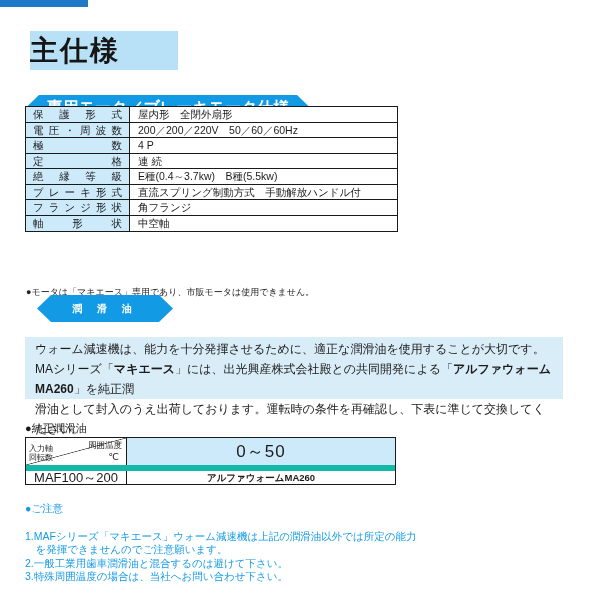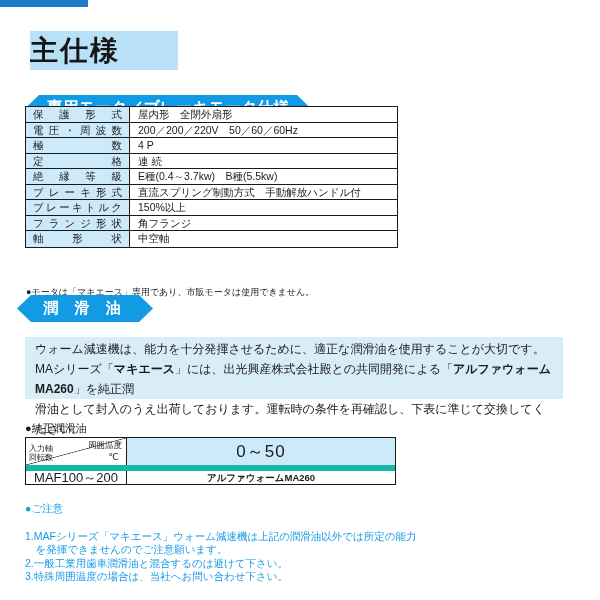--- a/index.html
+++ b/index.html
@@ -13,21 +13,21 @@
     position:absolute; left:30px; top:31px; width:148px; height:39px;
     background:#b8e0f6; font-size:28px; font-weight:bold; line-height:39px;
     padding-left:0; letter-spacing:2px; color:#161616;
   }
   .banner {
     position:absolute; height:27px; background:#129be4; color:#ffffff;
     font-weight:bold; display:flex; align-items:center; justify-content:center;
     clip-path:polygon(14px 0%, calc(100% - 14px) 0%, 100% 50%, calc(100% - 14px) 100%, 14px 100%, 0% 50%);
   }
   .banner-motor { left:25px; top:83px; width:286px; font-size:16px;margin-top:12px; }
-  .banner-lub { left:17px; top:295px; width:136px; font-size:15px; letter-spacing:6px; }
+  .banner-lub { left:37px; top:295px; width:136px; font-size:10px; letter-spacing:6px; }
   .spec-table { position:absolute; left:25px; top:106px; width:373px; border:1px solid #1a1a1a; background:#fff; }
   .spec-row { display:flex; height:15.5px; border-bottom:1px solid #1a1a1a; }
   .spec-row:last-child { border-bottom:none; }
   .spec-label {
     width:104px; background:#cdeafb; border-right:1px solid #1a1a1a;
     font-size:10.5px; line-height:15.5px; padding:0 7px;
     text-align:justify; text-align-last:justify;
   }
   .spec-value { flex:1; font-size:10.5px; line-height:15.5px; padding-left:8px; white-space:nowrap; }
   .spec-note { position:absolute; left:26px; top:286px; font-size:9px; color:#222; }
@@ -85,24 +85,20 @@
     </div>
     <div class="spec-row">
       <div class="spec-label">絶縁等級</div>
       <div class="spec-value">E種(0.4～3.7kw)　B種(5.5kw)</div>
     </div>
     <div class="spec-row">
       <div class="spec-label">ブレーキ形式</div>
       <div class="spec-value">直流スプリング制動方式　手動解放ハンドル付</div>
     </div>
     <div class="spec-row">
-      <div class="spec-label">ブレーキトルク</div>
-      <div class="spec-value">150%以上</div>
-    </div>
-    <div class="spec-row">
       <div class="spec-label">フランジ形状</div>
       <div class="spec-value">角フランジ</div>
     </div>
     <div class="spec-row">
       <div class="spec-label">軸形状</div>
       <div class="spec-value">中空軸</div>
     </div>
   </div>
 
   <div class="spec-note">●モータは「マキエース」専用であり、市販モータは使用できません。</div>

